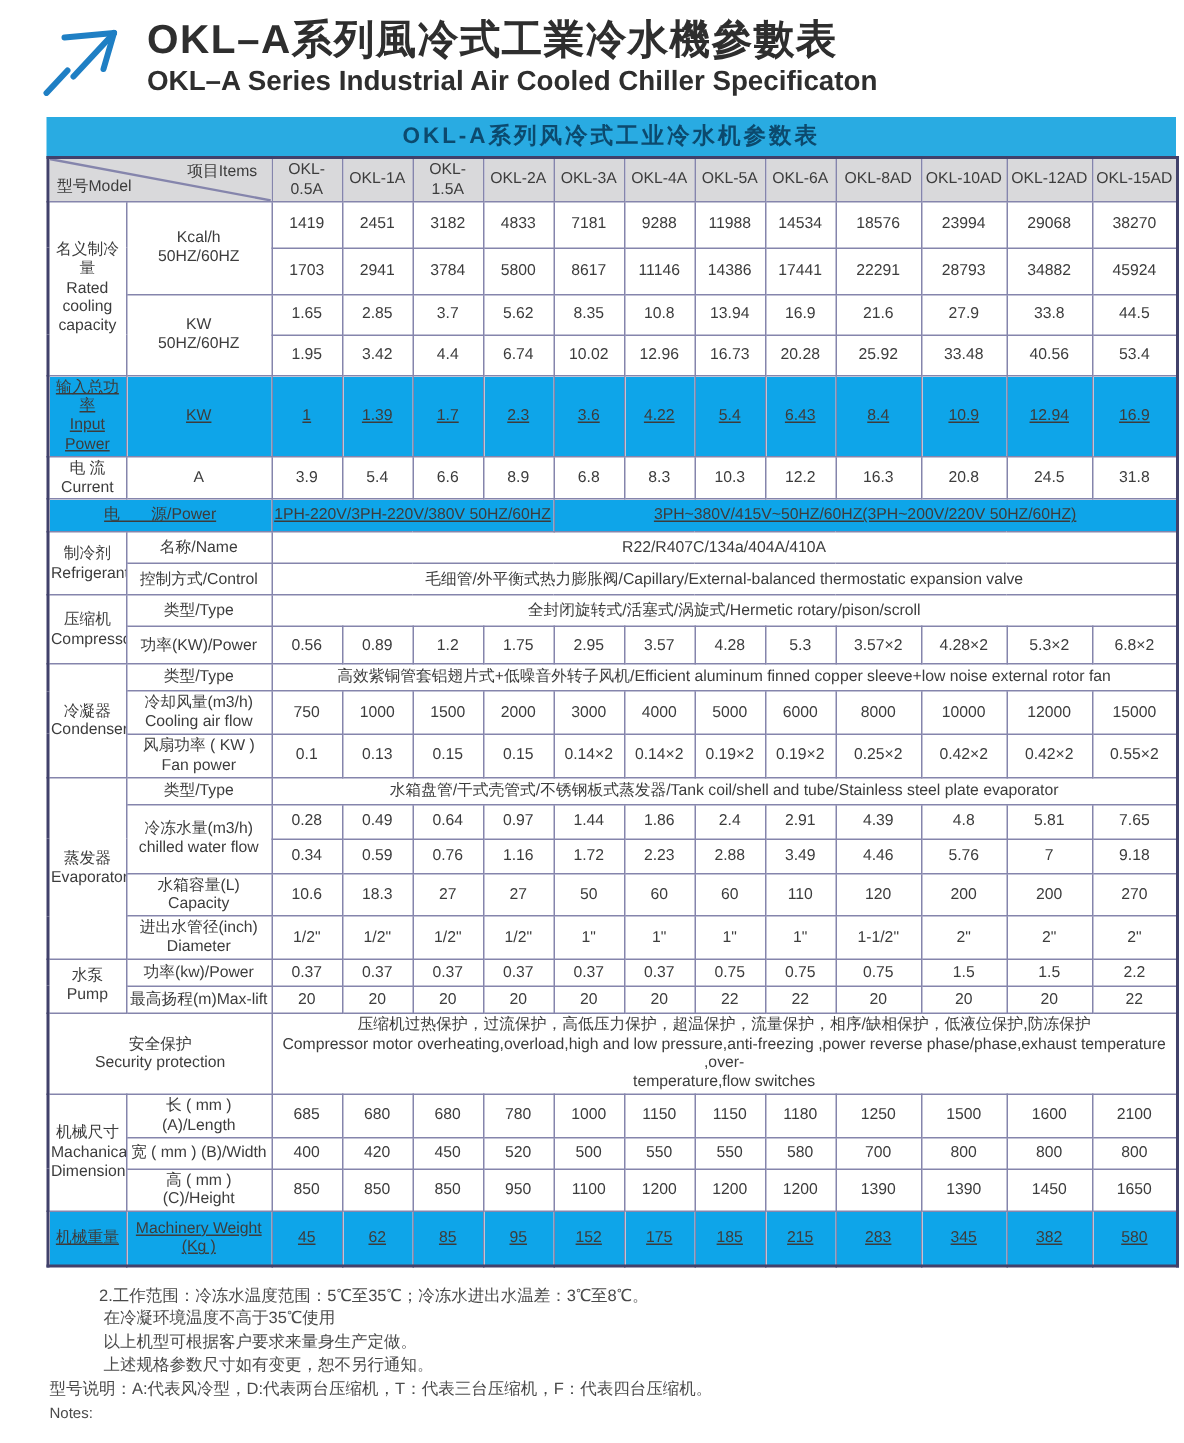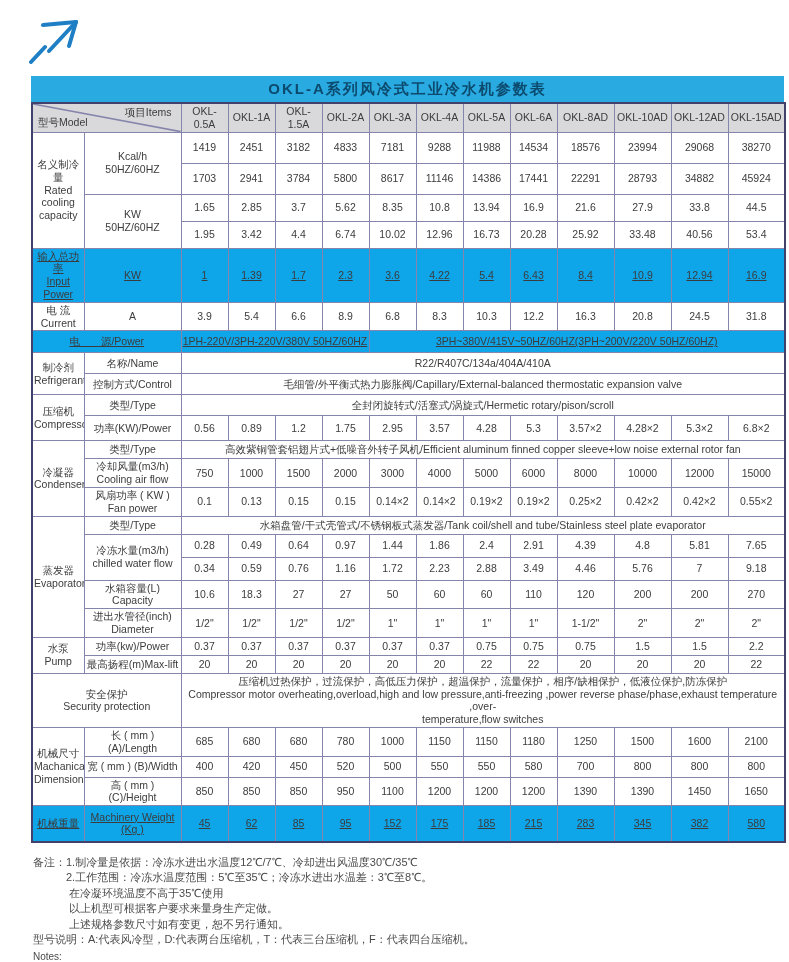--- a/index.html
+++ b/index.html
@@ -62,20 +62,24 @@
 
 <div class="page">
 
   <div class="masthead">
     <svg class="logo" viewBox="0 0 62 54" aria-hidden="true">
       <line x1="23" y1="41" x2="50" y2="12" stroke="#1f7fc4" stroke-width="4" stroke-linecap="round"></line>
       <line x1="17" y1="15" x2="50" y2="12" stroke="#1f7fc4" stroke-width="4" stroke-linecap="round"></line>
       <line x1="50" y1="12" x2="43" y2="36" stroke="#1f7fc4" stroke-width="4" stroke-linecap="round"></line>
       <line x1="5" y1="52" x2="19" y2="37" stroke="#1f7fc4" stroke-width="4" stroke-linecap="round"></line>
     </svg>
+    <div class="titles">
+      <div class="title-zh">OKL–A系列風冷式工業冷水機參數表</div>
+      <div class="title-en">OKL–A Series Industrial Air Cooled Chiller Specificaton</div>
+    </div>
   </div>
 
   <div class="banner">OKL-A系列风冷式工业冷水机参数表</div>
 
   <table class="spec">
     <colgroup>
       <col style="width:52px">
         <col style="width:97px">
       <col style="width:47px">
         <col style="width:47px">
@@ -450,21 +454,20 @@
           <td>283</td>
           <td>345</td>
           <td>382</td>
           <td>580</td>
         </tr>
       </tbody>
   </table>
 
   <div class="notes">
     <div class="notes-zh">
-      <div>备注：1.制冷量是依据：冷冻水进出水温度12℃/7℃、冷却进出风温度30℃/35℃</div>
       <div>　　　2.工作范围：冷冻水温度范围：5℃至35℃；冷冻水进出水温差：3℃至8℃。</div>
       <div>　　　 在冷凝环境温度不高于35℃使用</div>
       <div>　　　 以上机型可根据客户要求来量身生产定做。</div>
       <div>　　　 上述规格参数尺寸如有变更，恕不另行通知。</div>
       <div>型号说明：A:代表风冷型，D:代表两台压缩机，T：代表三台压缩机，F：代表四台压缩机。</div>
     </div>
     <div class="notes-en">
       <div>Notes:</div>
 
     </div>

